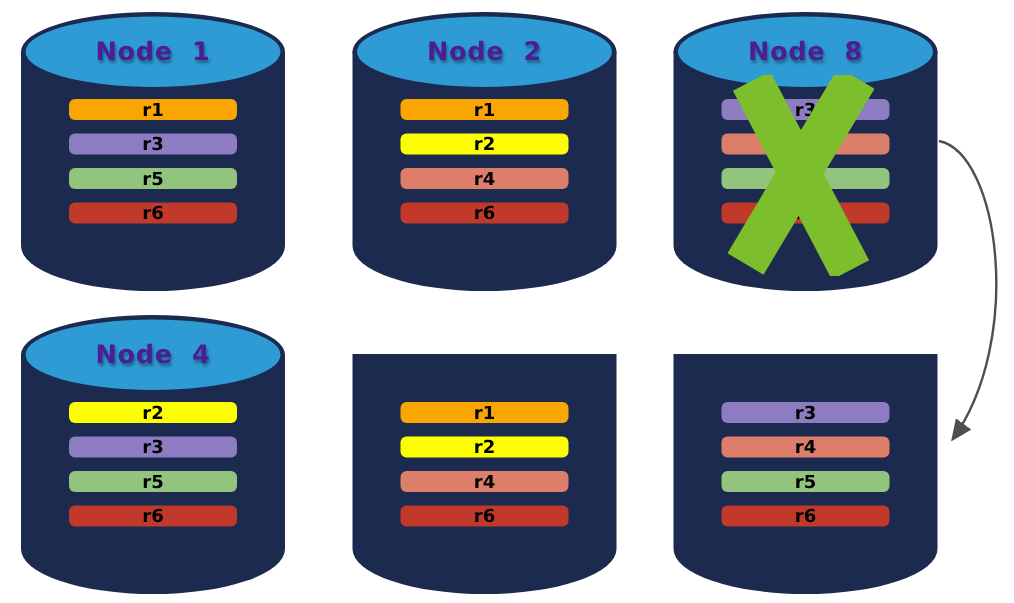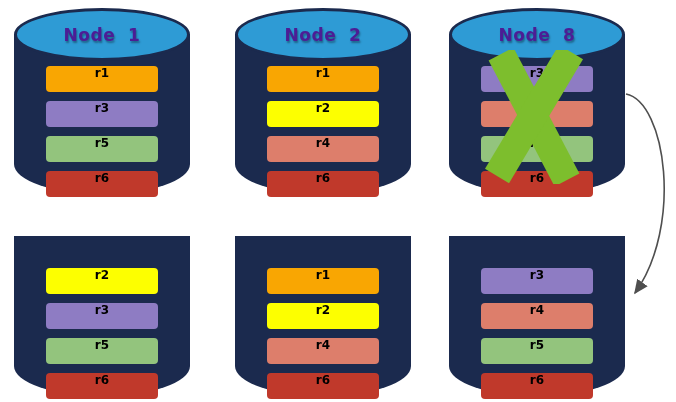--- a/index.html
+++ b/index.html
@@ -16,21 +16,21 @@
     position:absolute; left:0; top:0; width:176px; height:53px;
     border-radius:50%; border:3px solid transparent; box-sizing:border-box;
     display:flex; align-items:center; justify-content:center;
   }
   .node-title {
     color:#4c1d95; font-weight:bold; font-size:17px; white-space:pre;
     letter-spacing:0.5px; text-shadow:1px 2px 2px rgba(0,0,0,0.35);
   }
   .bars { position:absolute; left:32px; right:32px; top:58px; }
   .bar {
-    height:26px; line-height:14px; margin-bottom:9px; border-radius:4px;
+    height:14px; line-height:14px; margin-bottom:9px; border-radius:4px;
     text-align:center; font-size:12px; font-weight:bold; color:#000000;
   }
   .x-mark { position:absolute; left:36px; top:42px; width:98px; height:134px; z-index:5; }
   .arrow-overlay { position:absolute; left:0; top:0; z-index:10; pointer-events:none; }
 </style>
 </head>
 <body>
 
 <div class="canvas">
 
@@ -72,20 +72,23 @@
       <div class="bar" style="background-color: rgb(192, 57, 43);">r6</div>
     </div>
     <svg class="x-mark" viewBox="0 0 98 134" preserveAspectRatio="none">
       <line x1="16" y1="4" x2="82" y2="130" stroke-width="28" style="stroke: rgb(125, 190, 45);"></line>
       <line x1="86" y1="2" x2="12" y2="126" stroke-width="28" style="stroke: rgb(125, 190, 45);"></line>
     </svg>
   </div>
 
   <div class="node" style="left:14px;top:210px">
     <div class="cyl-body" style="background-color: rgb(27, 42, 78);"></div>
+    <div class="cyl-top" style="background-color: rgb(46, 155, 213); border-color: rgb(27, 42, 78);">
+      <span class="node-title">Node  4</span>
+    </div>
     <div class="bars">
       <div class="bar" style="background-color: rgb(253, 255, 0);">r2</div>
       <div class="bar" style="background-color: rgb(142, 124, 195);">r3</div>
       <div class="bar" style="background-color: rgb(147, 196, 125);">r5</div>
       <div class="bar" style="background-color: rgb(192, 57, 43);">r6</div>
     </div>
   </div>
 
   <div class="node" style="left:235px;top:210px">
     <div class="cyl-body" style="background-color: rgb(27, 42, 78);"></div>

